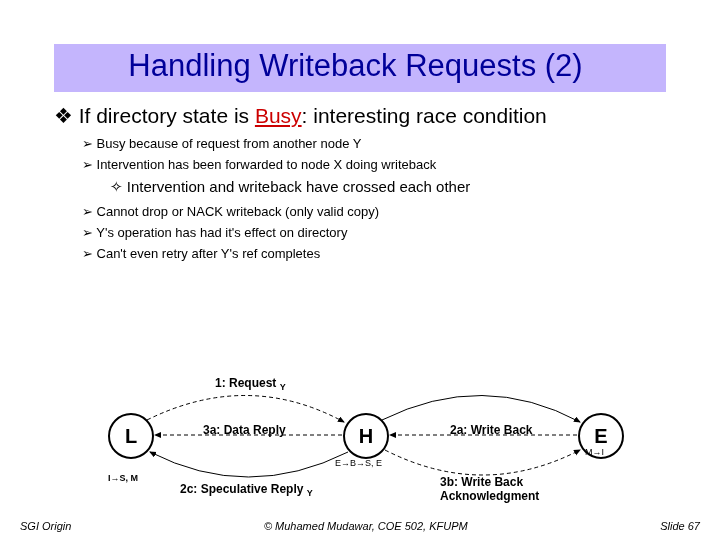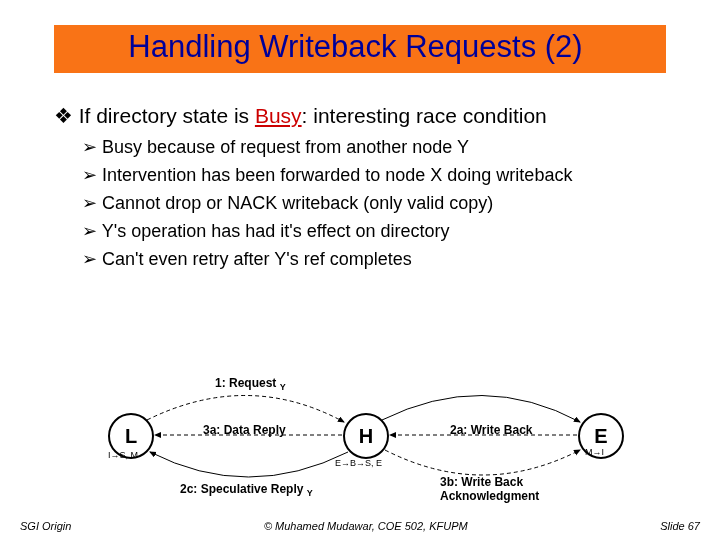--- a/index.html
+++ b/index.html
@@ -10,37 +10,37 @@
     color: #000;
     overflow: hidden;
   }
   .slide {
     position: relative;
     width: 720px; height: 540px;
     box-sizing: border-box;
   }
   .title-band {
     position: absolute;
-    left: 54px; right: 54px; top: 25px;
-    background: #f97316;
+    left: 54px; right: 54px; top: 44px;
+    background: #c4b5fd;
     text-align: center;
     padding: 4px 15px 8px 6px;
   }
   .title-text {
     font-family: "Comic Sans MS", "Comic Sans", cursive, sans-serif;
     font-size: 31px;
     color: #000099;
   }
   .body {
     position: absolute;
     left: 54px; right: 54px; top: 100px;
     font-family: Arial, Helvetica, sans-serif;
   }
   .lvl1 { font-size: 21px; margin: 4px 0 8px 0; }
-  .lvl2 { font-size: 18px; margin: 6px 0 6px 28px; }
+  .lvl2 { font-size: 13px; margin: 6px 0 6px 28px; }
   .lvl3 { font-size: 15px; margin: 4px 0 8px 56px; }
   .bullet-diamond::before { content: "❖ "; }
   .bullet-tri::before { content: "➢ "; }
   .bullet-plus::before { content: "✧ "; }
   .busy { color: #cc0000; text-decoration: underline; }
 
   
   .diagram {
     position: absolute;
     left: 0; right: 0;
@@ -97,20 +97,21 @@
   <div class="title-band">
     <span class="title-text">Handling Writeback Requests (2)</span>
   </div>
 
   <div class="body">
     <div class="lvl1 bullet-diamond">
       <span>If directory state is </span><span class="busy">Busy</span><span>: interesting race condition</span>
     </div>
     <div class="lvl2 bullet-tri">Busy because of request from another node Y</div>
     <div class="lvl2 bullet-tri">Intervention has been forwarded to node X doing writeback</div>
+    <div class="lvl3 bullet-plus">Intervention and writeback have crossed each other</div>
     <div class="lvl2 bullet-tri">Cannot drop or NACK writeback (only valid copy)</div>
     <div class="lvl2 bullet-tri">Y's operation has had it's effect on directory</div>
     <div class="lvl2 bullet-tri">Can't even retry after Y's ref completes</div>
   </div>
 
   <div class="diagram">
     <svg class="dsvg" width="720" height="150">
       <defs>
         <marker id="arr" markerWidth="8" markerHeight="8" refX="6" refY="3" orient="auto">
           <path d="M0,0 L7,3 L0,6 Z" fill="#000"></path>
@@ -127,21 +128,21 @@
 
       <path d="M 577 65 L 390 65" stroke="#000" fill="none" stroke-dasharray="4 3" marker-end="url(#arr)"></path>
 
       <path d="M 385 80 Q 483 130 580 80" stroke="#000" fill="none" stroke-dasharray="4 3" marker-end="url(#arr)"></path>
     </svg>
 
     <div class="node" style="left:108px; top:43px;">L</div>
     <div class="node" style="left:343px; top:43px;">H</div>
     <div class="node" style="left:578px; top:43px;">E</div>
 
-    <div class="node-tag" style="left:108px; top:80px;">I→S, M</div>
+    <div class="node-tag" style="left:108px; top:103px;font-weight:bold;">I→S, M</div>
     <div class="node-tag" style="left:335px; top:88px;">E→B→S, E</div>
     <div class="node-tag" style="left:585px; top:77px;">M→I</div>
 
     <div class="dlabel" style="left:215px; top:6px;">
       <span>1: Request </span><span class="sub">Y</span>
     </div>
     <div class="dlabel" style="left:203px; top:53px;text-align:center;">3a: Data Reply</div>
     <div class="dlabel" style="left:180px; top:112px;">
       <span>2c: Speculative Reply </span><span class="sub">Y</span>
     </div>

